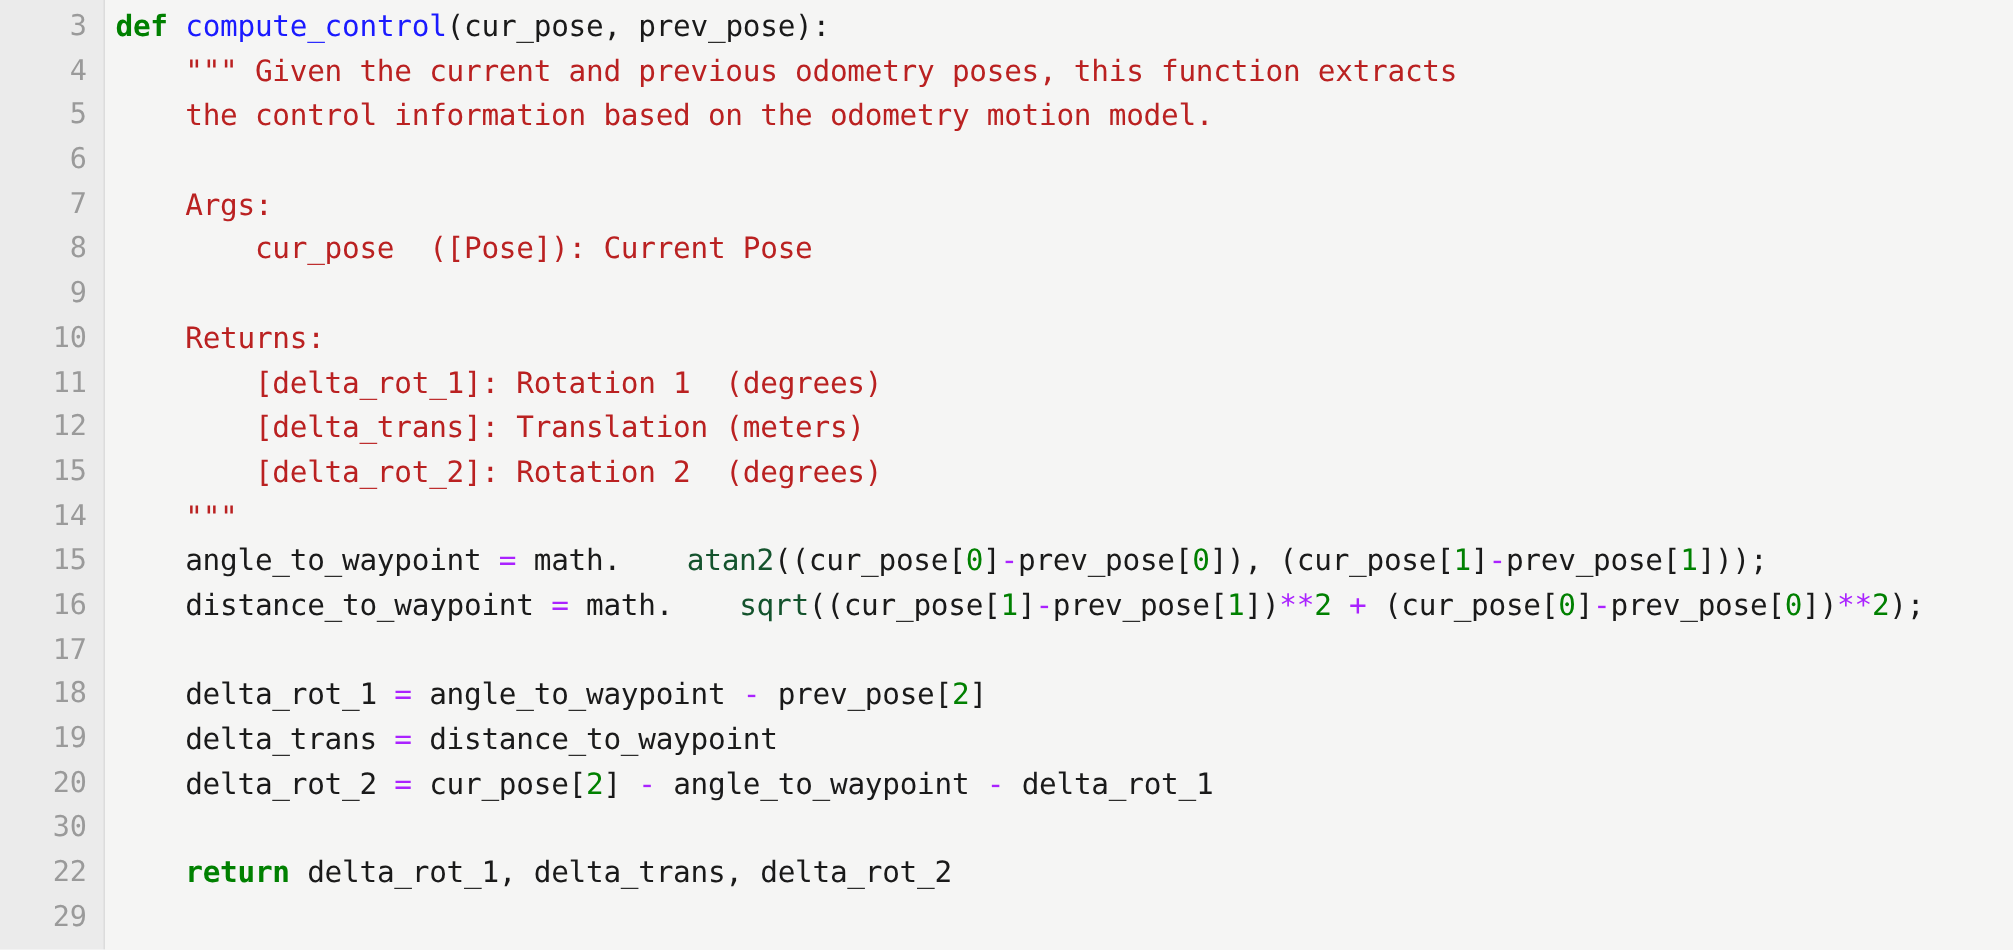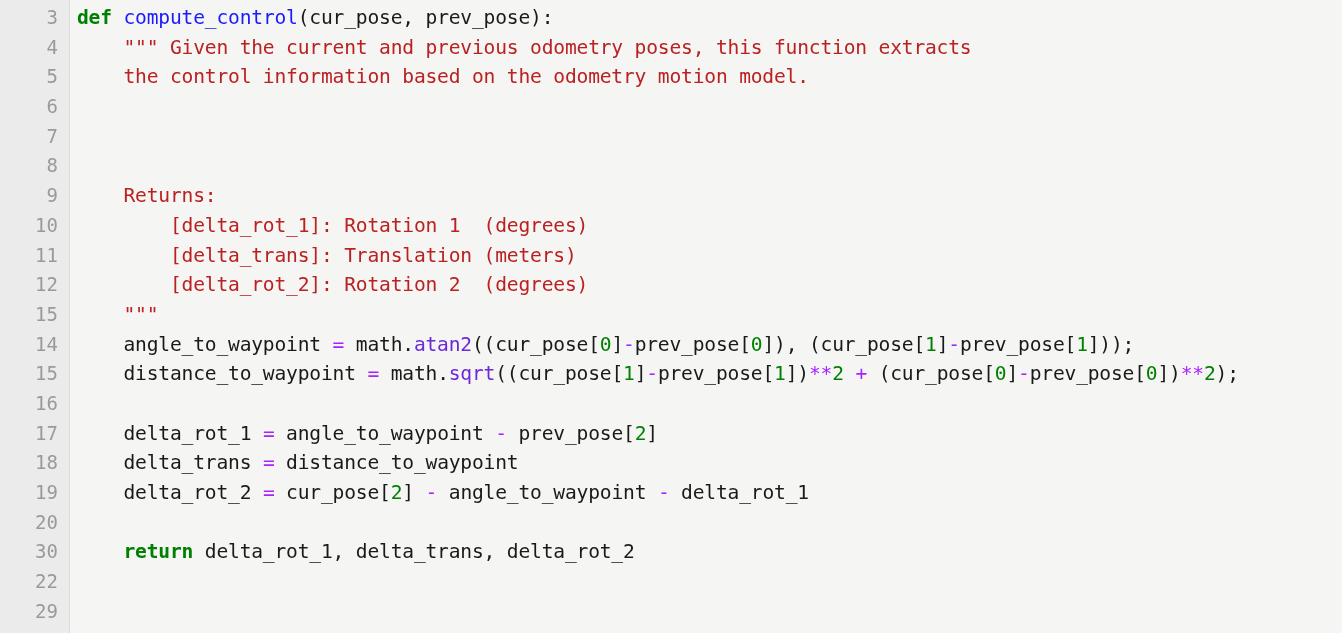--- a/index.html
+++ b/index.html
@@ -55,21 +55,21 @@
     height: 29.7px;
     line-height: 29.7px;
     font-size: 19.6px;
     white-space: pre;
     color: #1a1a1a;
     font-family: "DejaVu Sans Mono", "Liberation Mono", monospace;
     letter-spacing: -0.18px;
   }
   .tok-kw       { color: #008000; font-weight: bold; }
   .tok-fn       { color: #1a1aff; }
-  .tok-builtin  { color: #6d28d9; }
+  .tok-builtin  { color: #14532d; margin-left: 44px; }
   .tok-str      { color: #ba2121; }
   .tok-num      { color: #008000; }
   .tok-op       { color: #aa22ff; }
   .tok-plain    { color: #1a1a1a; }
 </style>
 </head>
 <body>
 
 <div id="editor">
 
@@ -95,21 +95,22 @@
       <div class="gutter-line">30</div>
       <div class="gutter-line">22</div>
       <div class="gutter-line">29</div>
     </div>
 
   <div id="code">
       <div class="code-line"><span class="tok-kw">def</span><span class="tok-plain"> </span><span class="tok-fn">compute_control</span><span class="tok-plain">(cur_pose, prev_pose):</span></div>
       <div class="code-line"><span class="tok-plain">    </span><span class="tok-str">""" Given the current and previous odometry poses, this function extracts</span></div>
       <div class="code-line"><span class="tok-plain">    </span><span class="tok-str">the control information based on the odometry motion model.</span></div>
       <div class="code-line">&nbsp;</div>
-      <div class="code-line"><span class="tok-plain">    </span></div>
+      <div class="code-line"><span class="tok-plain">    </span><span class="tok-str">Args:</span></div>
+      <div class="code-line"><span class="tok-plain">    </span><span class="tok-str">    cur_pose  ([Pose]): Current Pose</span></div>
       <div class="code-line">&nbsp;</div>
       <div class="code-line"><span class="tok-plain">    </span><span class="tok-str">Returns:</span></div>
       <div class="code-line"><span class="tok-plain">    </span><span class="tok-str">    [delta_rot_1]: Rotation 1  (degrees)</span></div>
       <div class="code-line"><span class="tok-plain">    </span><span class="tok-str">    [delta_trans]: Translation (meters)</span></div>
       <div class="code-line"><span class="tok-plain">    </span><span class="tok-str">    [delta_rot_2]: Rotation 2  (degrees)</span></div>
       <div class="code-line"><span class="tok-plain">    </span><span class="tok-str">"""</span></div>
       <div class="code-line"><span class="tok-plain">    angle_to_waypoint </span><span class="tok-op">=</span><span class="tok-plain"> math.</span><span class="tok-builtin">atan2</span><span class="tok-plain">((cur_pose[</span><span class="tok-num">0</span><span class="tok-plain">]</span><span class="tok-op">-</span><span class="tok-plain">prev_pose[</span><span class="tok-num">0</span><span class="tok-plain">]), (cur_pose[</span><span class="tok-num">1</span><span class="tok-plain">]</span><span class="tok-op">-</span><span class="tok-plain">prev_pose[</span><span class="tok-num">1</span><span class="tok-plain">]));</span></div>
       <div class="code-line"><span class="tok-plain">    distance_to_waypoint </span><span class="tok-op">=</span><span class="tok-plain"> math.</span><span class="tok-builtin">sqrt</span><span class="tok-plain">((cur_pose[</span><span class="tok-num">1</span><span class="tok-plain">]</span><span class="tok-op">-</span><span class="tok-plain">prev_pose[</span><span class="tok-num">1</span><span class="tok-plain">])</span><span class="tok-op">**</span><span class="tok-num">2</span><span class="tok-plain"> </span><span class="tok-op">+</span><span class="tok-plain"> (cur_pose[</span><span class="tok-num">0</span><span class="tok-plain">]</span><span class="tok-op">-</span><span class="tok-plain">prev_pose[</span><span class="tok-num">0</span><span class="tok-plain">])</span><span class="tok-op">**</span><span class="tok-num">2</span><span class="tok-plain">);</span></div>
       <div class="code-line">&nbsp;</div>
       <div class="code-line"><span class="tok-plain">    delta_rot_1 </span><span class="tok-op">=</span><span class="tok-plain"> angle_to_waypoint </span><span class="tok-op">-</span><span class="tok-plain"> prev_pose[</span><span class="tok-num">2</span><span class="tok-plain">]</span></div>

